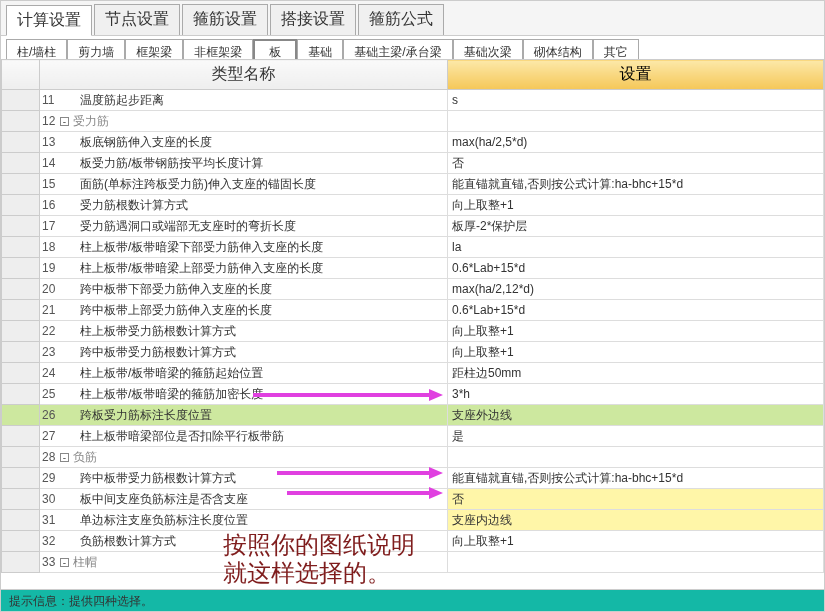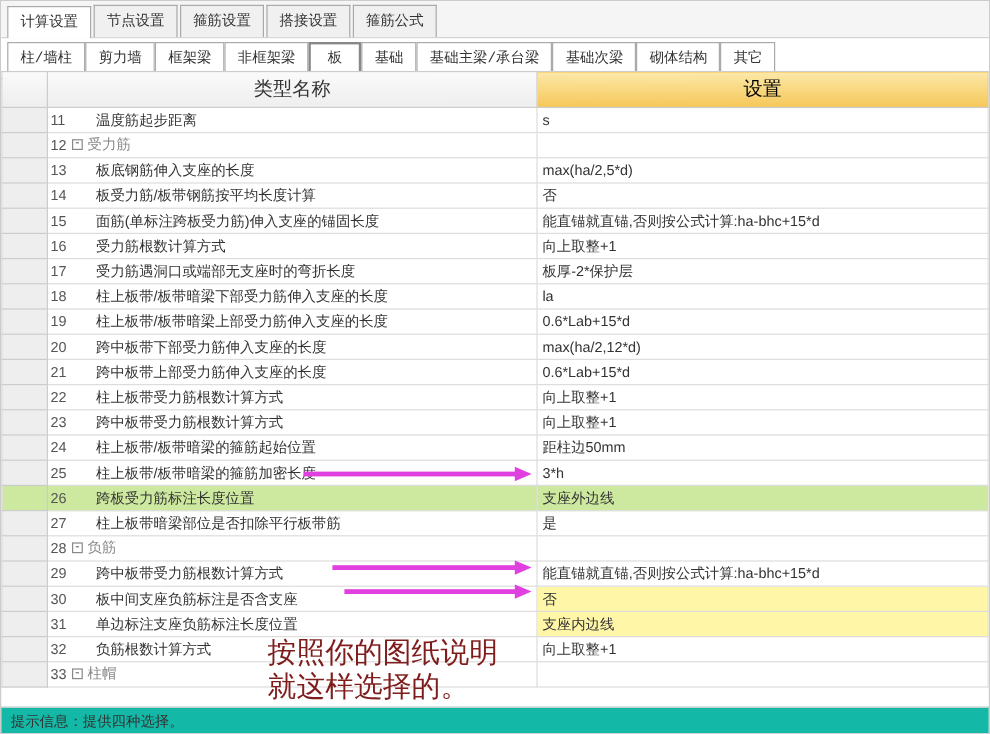--- a/index.html
+++ b/index.html
@@ -1,37 +1,37 @@
 <!DOCTYPE html>
 <html><head>
 <meta charset="utf-8">
 <style>
 * { box-sizing: border-box; margin: 0; padding: 0; }
 body { font-family: "Microsoft YaHei", SimSun, sans-serif; font-size: 12px; background: #f0f0f0; color: #333; }
 .window { background: #fff; width: 825px; height: 612px; position: relative; overflow: hidden; border: 1px solid #ccc; }
 
 .tab-bar { display: flex; background: #f5f5f5; border-bottom: 1px solid #ccc; padding-left: 5px; padding-top: 3px; }
-.tab { padding: 4px 10px; border: 1px solid #aaa; border-bottom: none; background: #f0f0f0; margin-right: 2px; cursor: pointer; font-size: 12px; }
+.tab { padding: 4px 10px; border: 1px solid #aaa; border-bottom: none; background: #f0f0f0; margin-right: 2px; cursor: pointer; font-size: 16px; }
 .tab.active { background: #fff; border-bottom: 1px solid #fff; position: relative; top: 1px; }
 
-.toolbar { display: flex; background: #fff; border-bottom: 1px solid #ccc; padding: 3px 5px; gap: 0; font-family: Liberation Mono, monospace; }
+.toolbar { display: flex; background: #fff; border-bottom: 1px solid #ccc; padding: 3px 5px; gap: 0; }
 .tool-btn { padding: 4px 10px; border: 1px solid #aaa; background: #fff; cursor: pointer; font-size: 12px; }
 .tool-btn.active { background: #fff; border: 2px solid #888; padding: 3px 14px; }
 
 .grid-wrap { position: absolute; top: 58px; left: 0; right: 0; bottom: 30px; overflow: hidden; }
 .grid { width: 100%; border-collapse: collapse; table-layout: fixed; }
 .grid th { background: linear-gradient(#fafafa, #eee); border: 1px solid #ccc; padding: 4px; font-weight: normal; font-size: 16px; }
 .grid th.col-num { width: 38px; }
 .grid th.col-name { width: 408px; }
 .grid th.col-val { background: linear-gradient(#fce8a8, #f5c758); color: #000; margin-left: 35px; }
 .grid td { border: 1px solid #ddd; padding: 2px 4px; height: 18px; line-height: 16px; font-size: 12px; vertical-align: middle; }
 .grid td.num { background: #eee; text-align: center; color: #555; border: 1px solid #ccc; padding-left: 40px; }
 .grid td.name { padding-left: 6px; }
 .grid td.val { padding-left: 4px; }
-.grid tr.group td.name { color: #888; font-family: Liberation Mono, monospace; }
+.grid tr.group td.name { color: #888; }
 .grid tr.hl-green td { background: #cde89f; }
 .grid tr.hl-yellow td.val { background: #fff6a8; }
 
 .indent1 { padding-left: 40px !important; }
 .indent0 { padding-left: 20px !important; }
 .grp-icon { display: inline-block; width: 9px; height: 9px; border: 1px solid #888; line-height: 7px; text-align: center; font-size: 10px; margin-right: 4px; vertical-align: middle; color: #555; }
 
 .footer { position: absolute; bottom: 0; left: 0; right: 0; height: 22px; background: #14b8a6; border-top: 1px solid #ccc; padding: 3px 8px; font-size: 12px; }
 
 .annotation { position: absolute; font-family: "KaiTi", "STKaiti", serif; font-size: 24px; color: #7f1d1d; line-height: 28px; pointer-events: none; left: 222px; top: 530px; }

